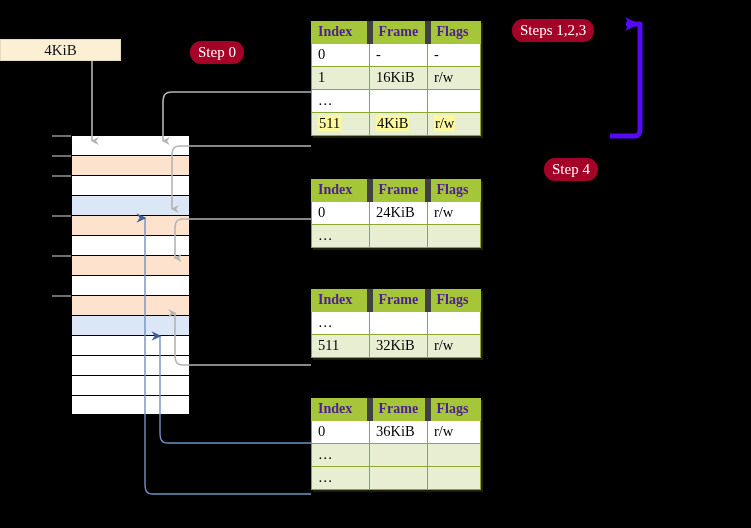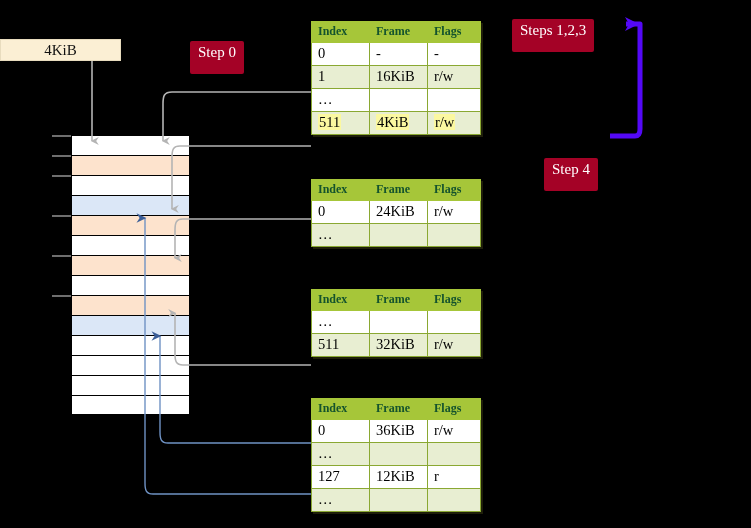--- a/index.html
+++ b/index.html
@@ -10,23 +10,23 @@
   }
   .stage{position:absolute;left:0;top:0;width:751px;height:528px;}
 
   
   .badge{
     position:absolute;
     color:#ffffff;
     font-family:"Liberation Serif", serif;
     font-size:15px;
     line-height:18px;
-    padding:2px 8px 13px 8px;
+    padding:2px 8px 3px 8px;
     white-space:nowrap;
-    border-radius:2px;
+    border-radius:11px;
   }
   .badge-red{background:#a40226;}
   .badge-blue{background:#5409f7;}
 
   
   .kib-box{
     position:absolute;
     background:#fbefd4;
     border:1px solid #e8dcbe;
     color:#111;
@@ -47,27 +47,27 @@
     border:1px solid #8aa832;
     padding:2px 6px 3px 6px;
     height:21px;
     box-sizing:border-box;
     text-align:left;
     vertical-align:middle;
     font-weight:normal;
   }
   .ptable th{
     background:#a6c639;
-    color:#14532d;
+    color:#4c1d95;
     font-weight:bold;
-    font-size:12px;
+    font-size:14px;
     height:20px;
     border-color:#a6c639;
   }
-  .ptable th + th{border-left:1px solid #404040;}
+  .ptable th + th{border-left:6px solid #404040;}
   .ptable td.c-index{width:58px;}
   .ptable td.c-frame{width:58px;}
   .ptable td.c-flags{width:53px;}
   .ptable tr.alt td{background:#e8eed2;}
   .ptable tr.plain td{background:#ffffff;}
   .ptable td .hl{background:#fbf8a0;padding:0 1px;}
   .dots{letter-spacing:1px;}
 
   
   .memcol{position:absolute;left:71px;top:135px;width:119px;height:280px;}
@@ -212,25 +212,20 @@
         <tr class="plain">
           <td class="c-index">0</td>
           <td class="c-frame">36KiB</td>
           <td class="c-flags">r/w</td>
         </tr>
         <tr class="alt">
           <td class="c-index"><span class="dots">…</span></td>
           <td class="c-frame"></td>
           <td class="c-flags"></td>
         </tr>
-        <tr class="plain">
-          <td class="c-index">127</td>
-          <td class="c-frame">12KiB</td>
-          <td class="c-flags">r</td>
-        </tr>
         <tr class="alt">
           <td class="c-index"><span class="dots">…</span></td>
           <td class="c-frame"></td>
           <td class="c-flags"></td>
         </tr>
       </tbody>
     </table>
 
   <svg class="ov" viewBox="0 0 751 528">
     <defs>

